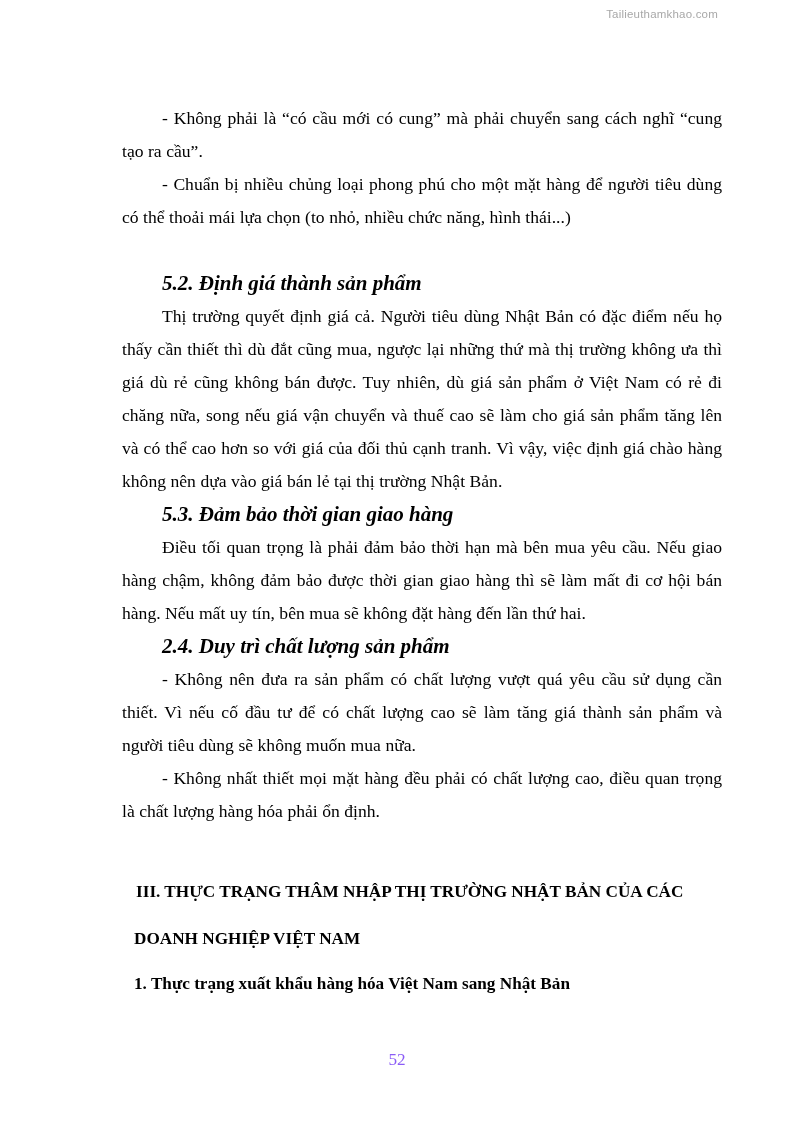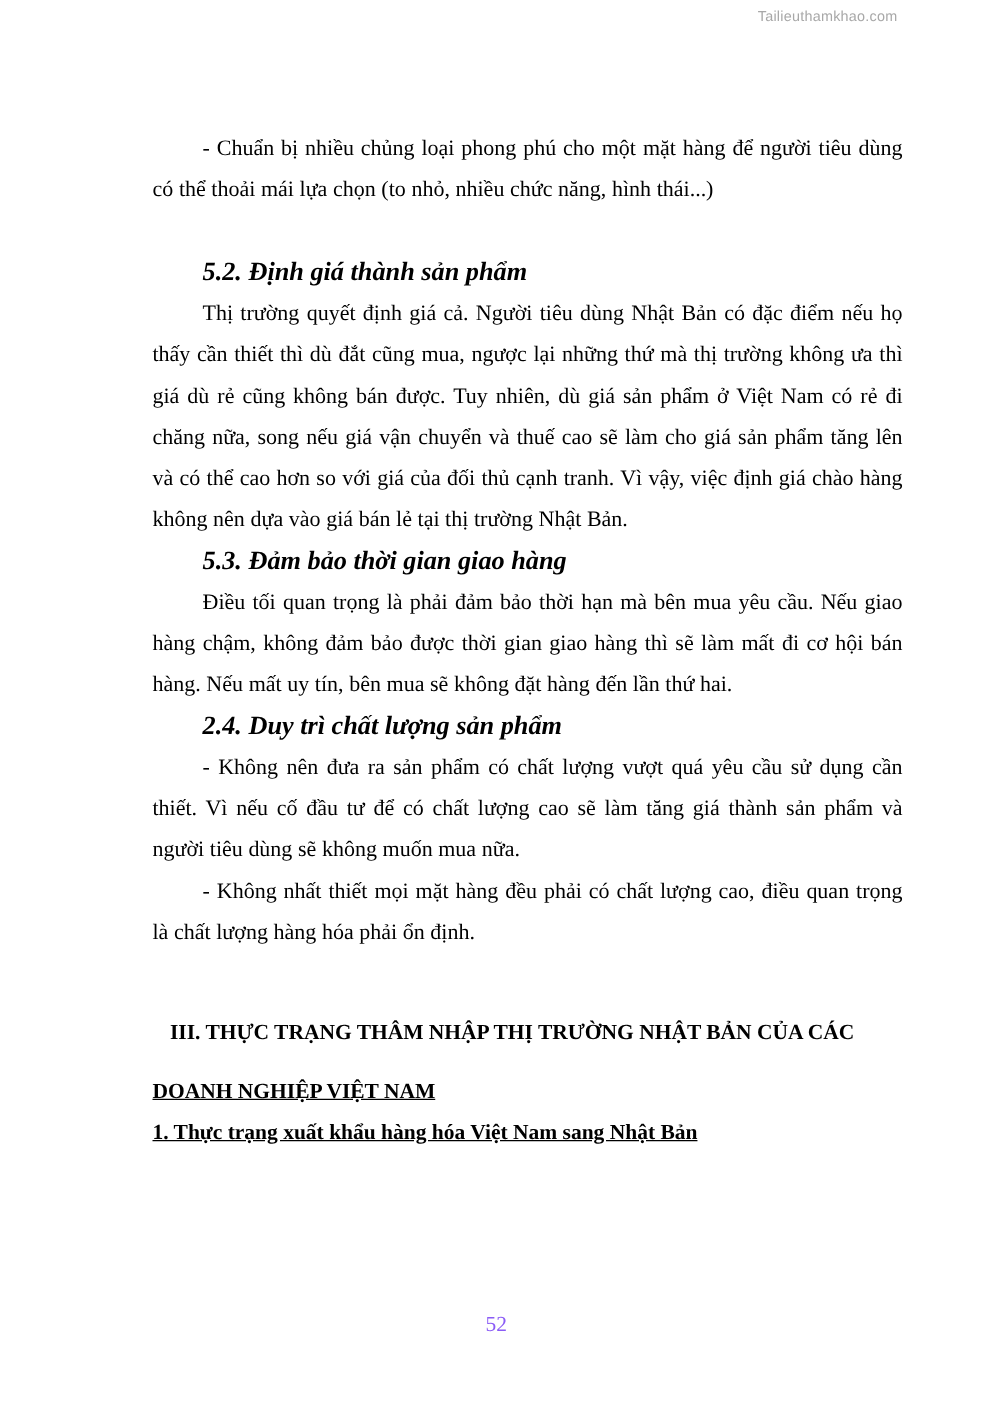--- a/index.html
+++ b/index.html
@@ -78,28 +78,27 @@
     text-align: justify;
     text-justify: inter-word;
     text-indent: 0;
   }
   p.section-heading .tail {
     display: inline-block;
     width: 100%;
   }
 
   p.numbered-heading {
-    margin: 0;
+    margin: 12px;
     font-size: 17.2px;
     line-height: 33px;
     font-weight: bold;
     text-align: left;
     text-indent: 0;
     white-space: nowrap;
-    text-decoration: underline;
   }
 
   .spacer-line {
     height: 33px;
   }
 
   
   .page-number {
     position: absolute;
     left: 0;
@@ -113,20 +112,21 @@
 </style>
 </head>
 <body>
 
 <div class="page">
 
   <div class="watermark">Tailieuthamkhao.com</div>
 
   <div class="content">
 
+    <p class="body-text">- Không phải là “có cầu mới có cung” mà phải chuyển sang cách nghĩ “cung tạo ra cầu”.</p>
 
     <p class="body-text">- Chuẩn bị nhiều chủng loại phong phú cho một mặt hàng để người tiêu dùng có thể thoải mái lựa chọn (to nhỏ, nhiều chức năng, hình thái...)</p>
 
     <div class="spacer-line"></div>
 
     <p class="sub-heading">5.2. Định giá thành sản phẩm</p>
 
     <p class="body-text">Thị trường quyết định giá cả. Người tiêu dùng Nhật Bản có đặc điểm nếu họ thấy cần thiết thì dù đắt cũng mua, ngược lại những thứ mà thị trường không ưa thì giá dù rẻ cũng không bán được. Tuy nhiên, dù giá sản phẩm ở Việt Nam có rẻ đi chăng nữa, song nếu giá vận chuyển và thuế cao sẽ làm cho giá sản phẩm tăng lên và có thể cao hơn so với giá của đối thủ cạnh tranh. Vì vậy, việc định giá chào hàng không nên dựa vào giá bán lẻ tại thị trường Nhật Bản.</p>
 
     <p class="sub-heading">5.3. Đảm bảo thời gian giao hàng</p>

